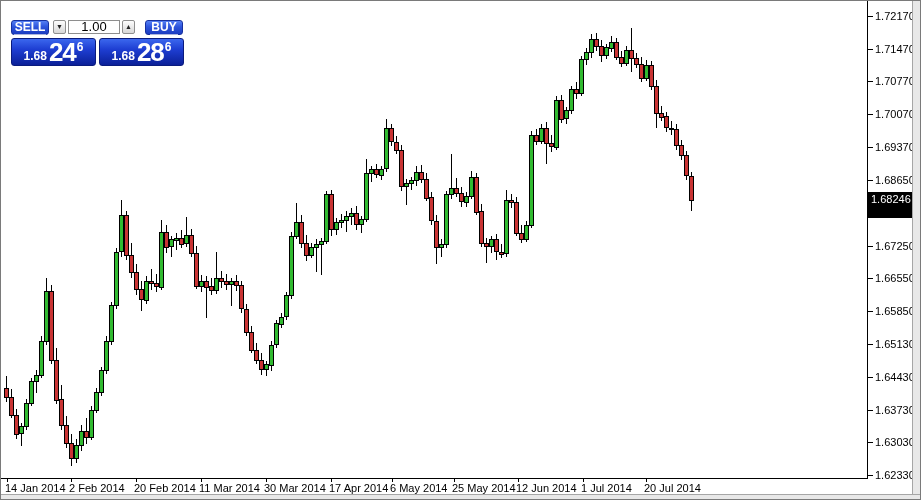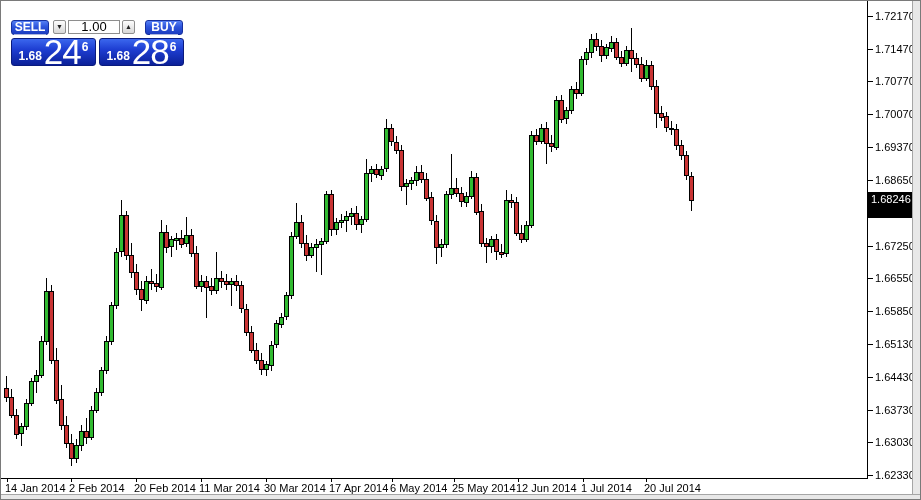--- a/index.html
+++ b/index.html
@@ -39,21 +39,21 @@
   }
   .sp4{width:4px;}.sp2{width:2px;}.sp10{width:10px;}
   .ocp-row2{display:flex;margin-top:3px;}
   .quote-box{
     width:85px;height:28px;border:1px solid #0a1b7e;border-radius:3px;
     background:linear-gradient(180deg,#3b67ee 0%,#1e3ed2 40%,#0b2098 100%);
     color:#fff;display:flex;align-items:flex-end;justify-content:center;
     padding-bottom:2px;cursor:pointer;
   }
   .quote-box .small{font-size:12px;font-weight:700;line-height:14px;margin-right:2px;}
-  .quote-box .big{font-size:35px;font-weight:400;line-height:22px;letter-spacing:-1px;}
+  .quote-box .big{font-size:26px;font-weight:700;line-height:22px;letter-spacing:-1px;}
   .quote-box .sup{font-size:12px;font-weight:700;line-height:10px;align-self:flex-start;margin-top:3px;margin-left:1px;}
   .quote-box + .quote-box{margin-left:3px;}
   
   .price-tag{
     position:absolute;left:867px;top:191px;width:47px;height:26px;background:#000;
     color:#fff;font-size:11px;line-height:14px;padding-left:3px;z-index:4;white-space:nowrap;
   }
   
   .strip-right{position:absolute;right:0;top:0;width:8px;height:100%;background:#e8e8e8;border-left:1px solid #a6a6a6;z-index:7;}
   .strip-bottom{position:absolute;left:0;bottom:0;width:100%;height:5px;background:#e8e8e8;border-top:1px solid #a6a6a6;z-index:8;}

